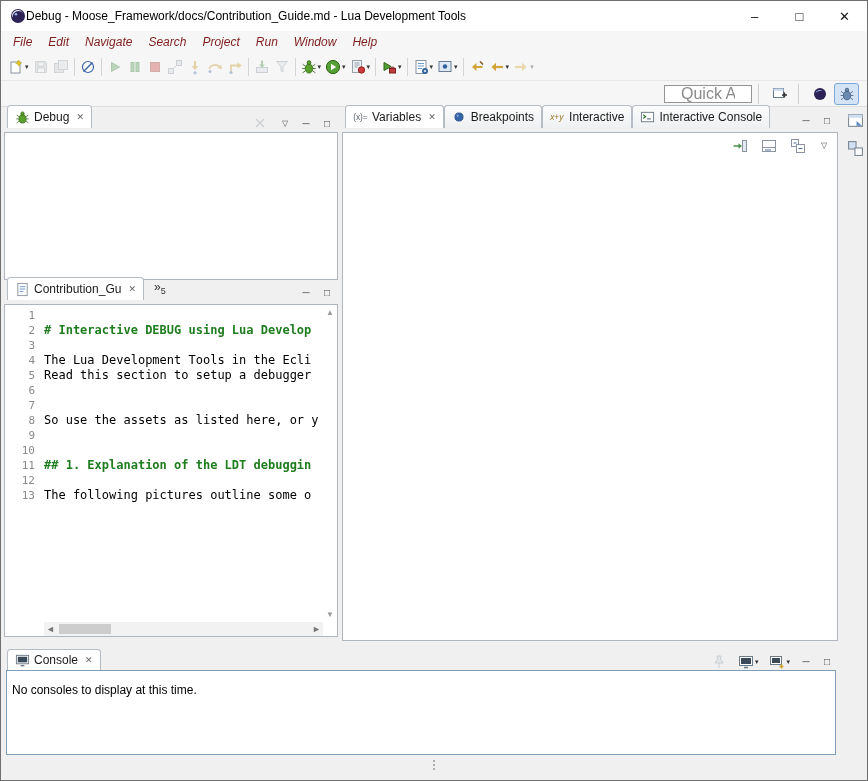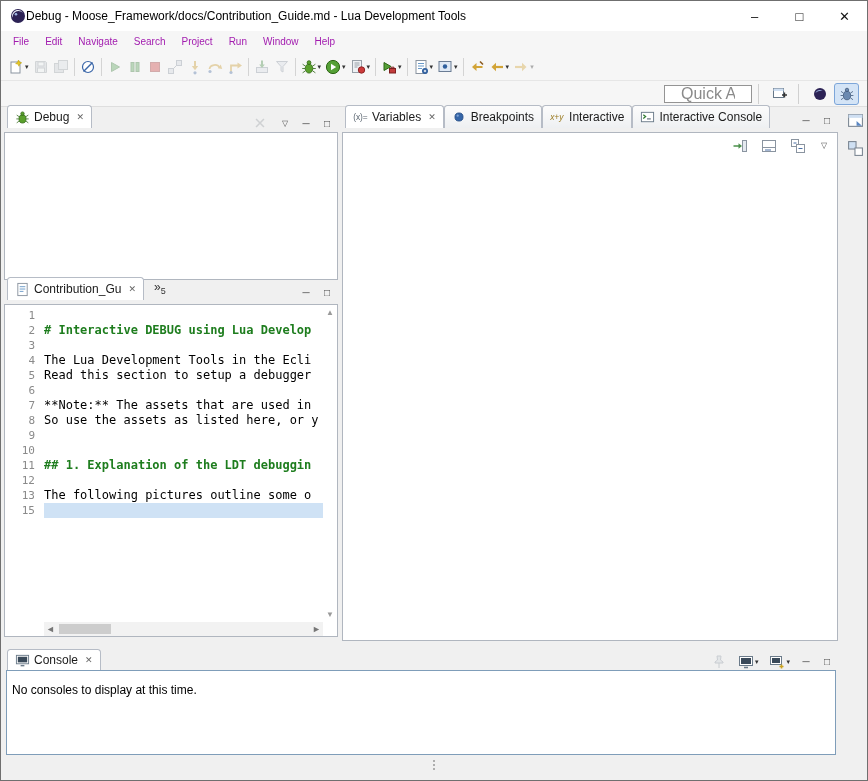--- a/index.html
+++ b/index.html
@@ -9,21 +9,21 @@
   .titlebar{position:absolute;left:0;top:0;right:0;height:30px;background:var(--titlebar-bg,#fff);
     display:flex;align-items:center;}
   .appicon{margin-left:9px;width:16px;height:16px;flex:none;}
   .title{margin-left:0;font-size:12px;color:#000;white-space:nowrap;}
   .wincontrols{margin-left:auto;display:flex;height:30px;}
   .winbtn{width:45px;height:30px;display:flex;align-items:center;justify-content:center;
     font-size:13px;color:#111;cursor:default;}
   
   .menubar{position:absolute;left:0;top:30px;right:0;height:22px;background:var(--chrome-bg,#f6f6f6);
     display:flex;align-items:center;padding-left:4px;}
-  .menu-item{padding:0 8px;line-height:22px;font-size:10px;color:#a21caf;}
+  .menu-item{padding:0 8px;line-height:22px;font-size:12px;color:#7f1d1d;font-style:italic;}
   .toolbar{position:absolute;left:0;top:52px;right:0;height:27px;background:var(--chrome-bg,#f6f6f6);
     display:flex;align-items:center;padding-left:5px;border-bottom:1px solid #e6e6e6;}
   .toolbar2{position:absolute;left:0;top:80px;right:0;height:25px;background:var(--chrome-bg,#f6f6f6);
     display:flex;align-items:center;justify-content:flex-end;padding-right:8px;border-bottom:1px solid #dedede;}
   .tbtn{height:22px;display:inline-flex;align-items:center;padding:0 2px;border-radius:3px;}
   .tbtn .ic,.pbtn .ic{width:16px;height:16px;display:inline-block;}
   .ic svg{display:block;}
   .dd{font-size:7px;color:#333;margin-left:1px;}
   .disabled{opacity:.38;}
   .tsep{width:1px;height:18px;background:#d4d4d4;margin:0 3px;display:inline-block;}
@@ -513,21 +513,20 @@
           <div class="ed-line plain">
             <span class="ed-ln">5</span>
             <span class="ed-code">Read this section to setup a debugger</span>
           </div>
           <div class="ed-line plain">
             <span class="ed-ln">6</span>
             <span class="ed-code"></span>
           </div>
           <div class="ed-line plain">
             <span class="ed-ln">7</span>
-            <span class="ed-code">**Note:** The assets that are used in</span>
           </div>
           <div class="ed-line plain">
             <span class="ed-ln">8</span>
             <span class="ed-code">So use the assets as listed here, or y</span>
           </div>
           <div class="ed-line plain">
             <span class="ed-ln">9</span>
             <span class="ed-code"></span>
           </div>
           <div class="ed-line plain">
@@ -538,24 +537,20 @@
             <span class="ed-ln">11</span>
             <span class="ed-code">## 1. Explanation of the LDT debuggin</span>
           </div>
           <div class="ed-line plain">
             <span class="ed-ln">12</span>
             <span class="ed-code"></span>
           </div>
           <div class="ed-line plain">
             <span class="ed-ln">13</span>
             <span class="ed-code">The following pictures outline some o</span>
-          </div>
-          <div class="ed-line current">
-            <span class="ed-ln">15</span>
-            <span class="ed-code"></span>
           </div>
         </div>
       <div class="vscroll">
         <span>▲</span>
         <span>▼</span>
       </div>
       <div class="hscroll">
         <span class="hsarrow left">◄</span>
         <span class="hsthumb"></span>
         <span class="hsarrow right">►</span>

